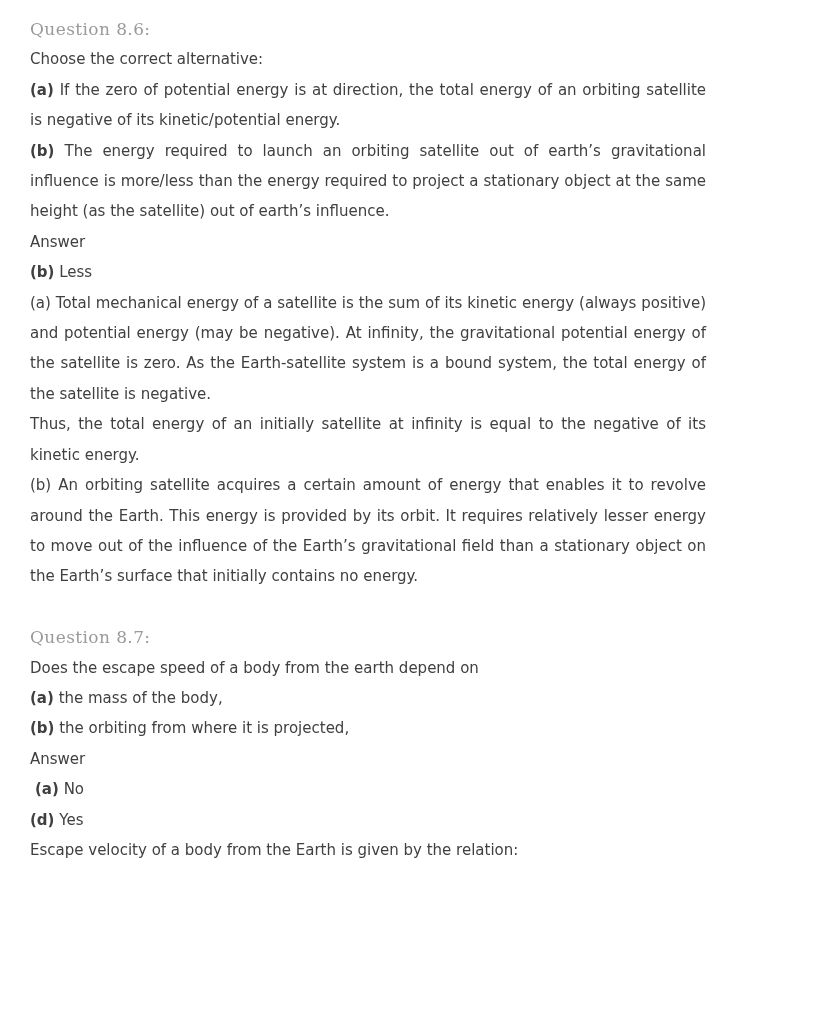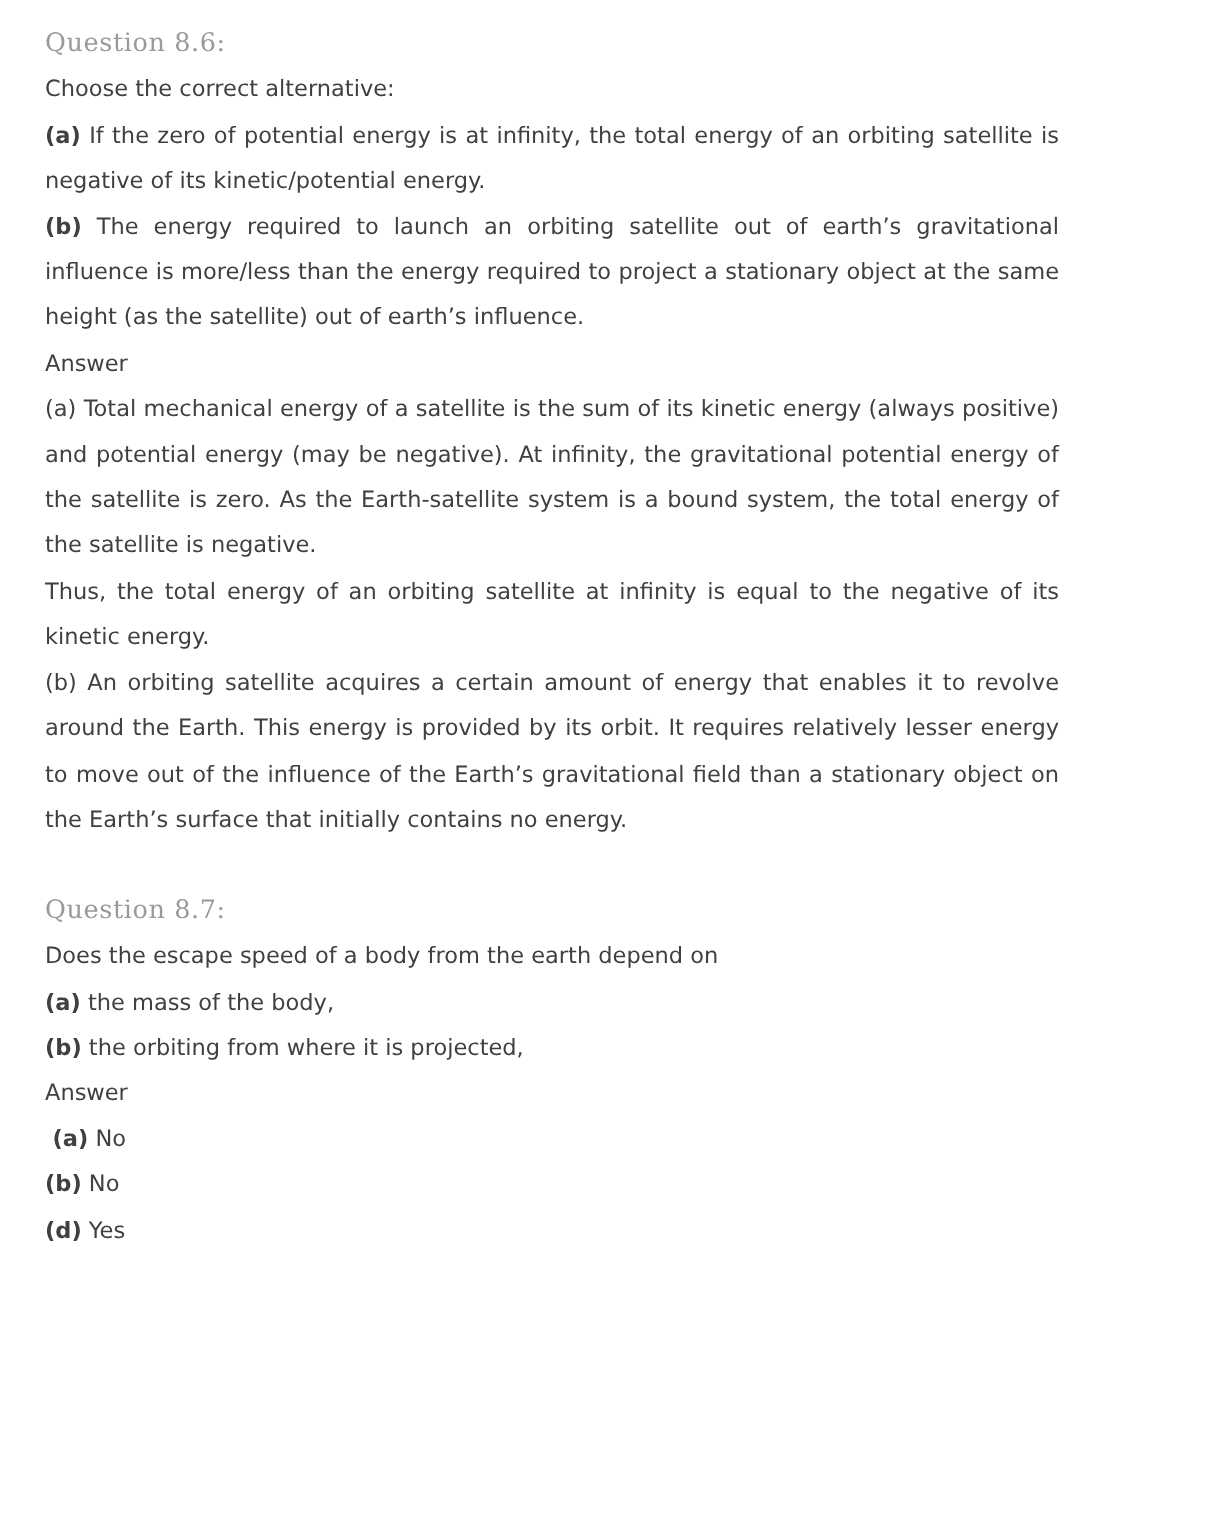--- a/index.html
+++ b/index.html
@@ -49,35 +49,39 @@
 
 <div class="doc">
 
   <section>
     <h2 class="qheading">Question 8.6:</h2>
 
     <p class="line">Choose the correct alternative:</p>
 
     <p class="line justify">
       <span class="marker">(a)</span>
-      <span>If the zero of potential energy is at infinity, the total energy of an orbiting satellite is negative of its kinetic/potential energy.</span>
+      <span>If the zero of potential energy is at direction, the total energy of an orbiting satellite is negative of its kinetic/potential energy.</span>
     </p>
 
     <p class="line justify">
       <span class="marker">(b)</span>
       <span>The energy required to launch an orbiting satellite out of earth’s gravitational influence is more/less than the energy required to project a stationary object at the same height (as the satellite) out of earth’s influence.</span>
     </p>
 
     <p class="line">Answer</p>
 
 
+    <p class="line">
+      <span class="marker">(b)</span>
+      <span>Less</span>
+    </p>
 
     <p class="line justify">(a) Total mechanical energy of a satellite is the sum of its kinetic energy (always positive) and potential energy (may be negative). At infinity, the gravitational potential energy of the satellite is zero. As the Earth-satellite system is a bound system, the total energy of the satellite is negative.</p>
 
-    <p class="line justify">Thus, the total energy of an orbiting satellite at infinity is equal to the negative of its kinetic energy.</p>
+    <p class="line justify">Thus, the total energy of an initially satellite at infinity is equal to the negative of its kinetic energy.</p>
 
     <p class="line justify">(b) An orbiting satellite acquires a certain amount of energy that enables it to revolve around the Earth. This energy is provided by its orbit. It requires relatively lesser energy to move out of the influence of the Earth’s gravitational field than a stationary object on the Earth’s surface that initially contains no energy.</p>
   </section>
 
   <div class="gap"></div>
 
   <section>
     <h2 class="qheading">Question 8.7:</h2>
 
     <p class="line">Does the escape speed of a body from the earth depend on</p>
@@ -94,26 +98,23 @@
 
 
 
     <p class="line">Answer</p>
 
     <p class="line indent">
       <span class="marker">(a)</span>
       <span>No</span>
     </p>
 
-    <p class="line">
-      <span class="marker">(b)</span>
-      <span>No</span>
-    </p>
 
 
     <p class="line">
       <span class="marker">(d)</span>
       <span>Yes</span>
     </p>
 
+    <p class="line">Escape velocity of a body from the Earth is given by the relation:</p>
   </section>
 
 </div>
 
 </body></html>

